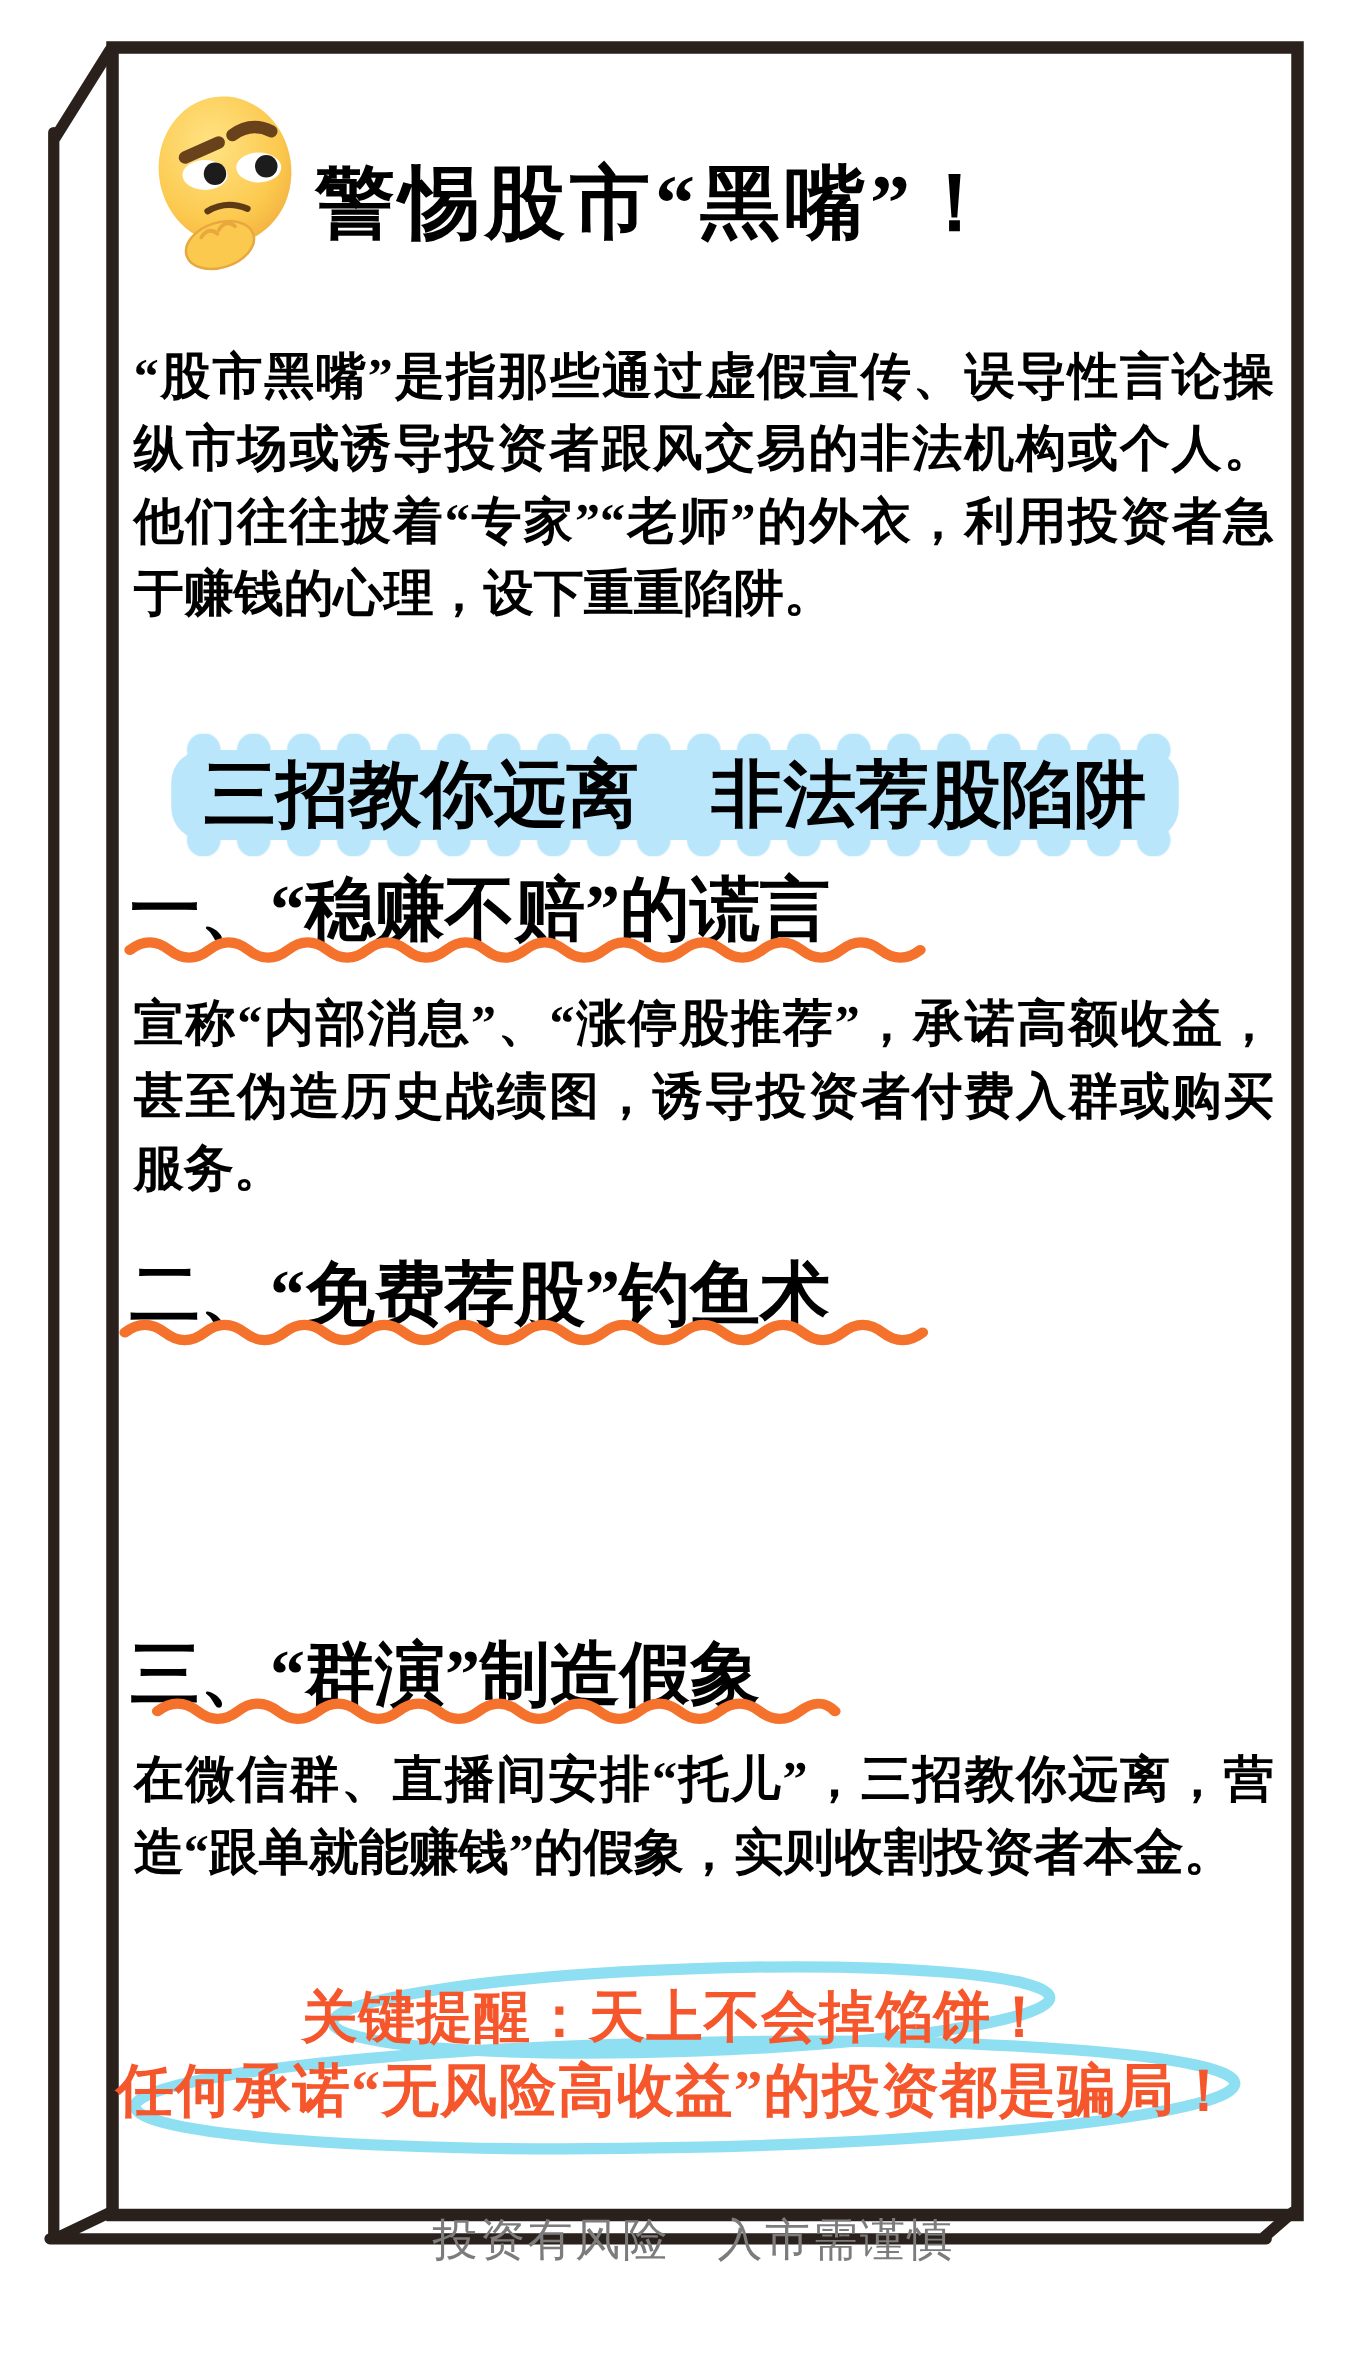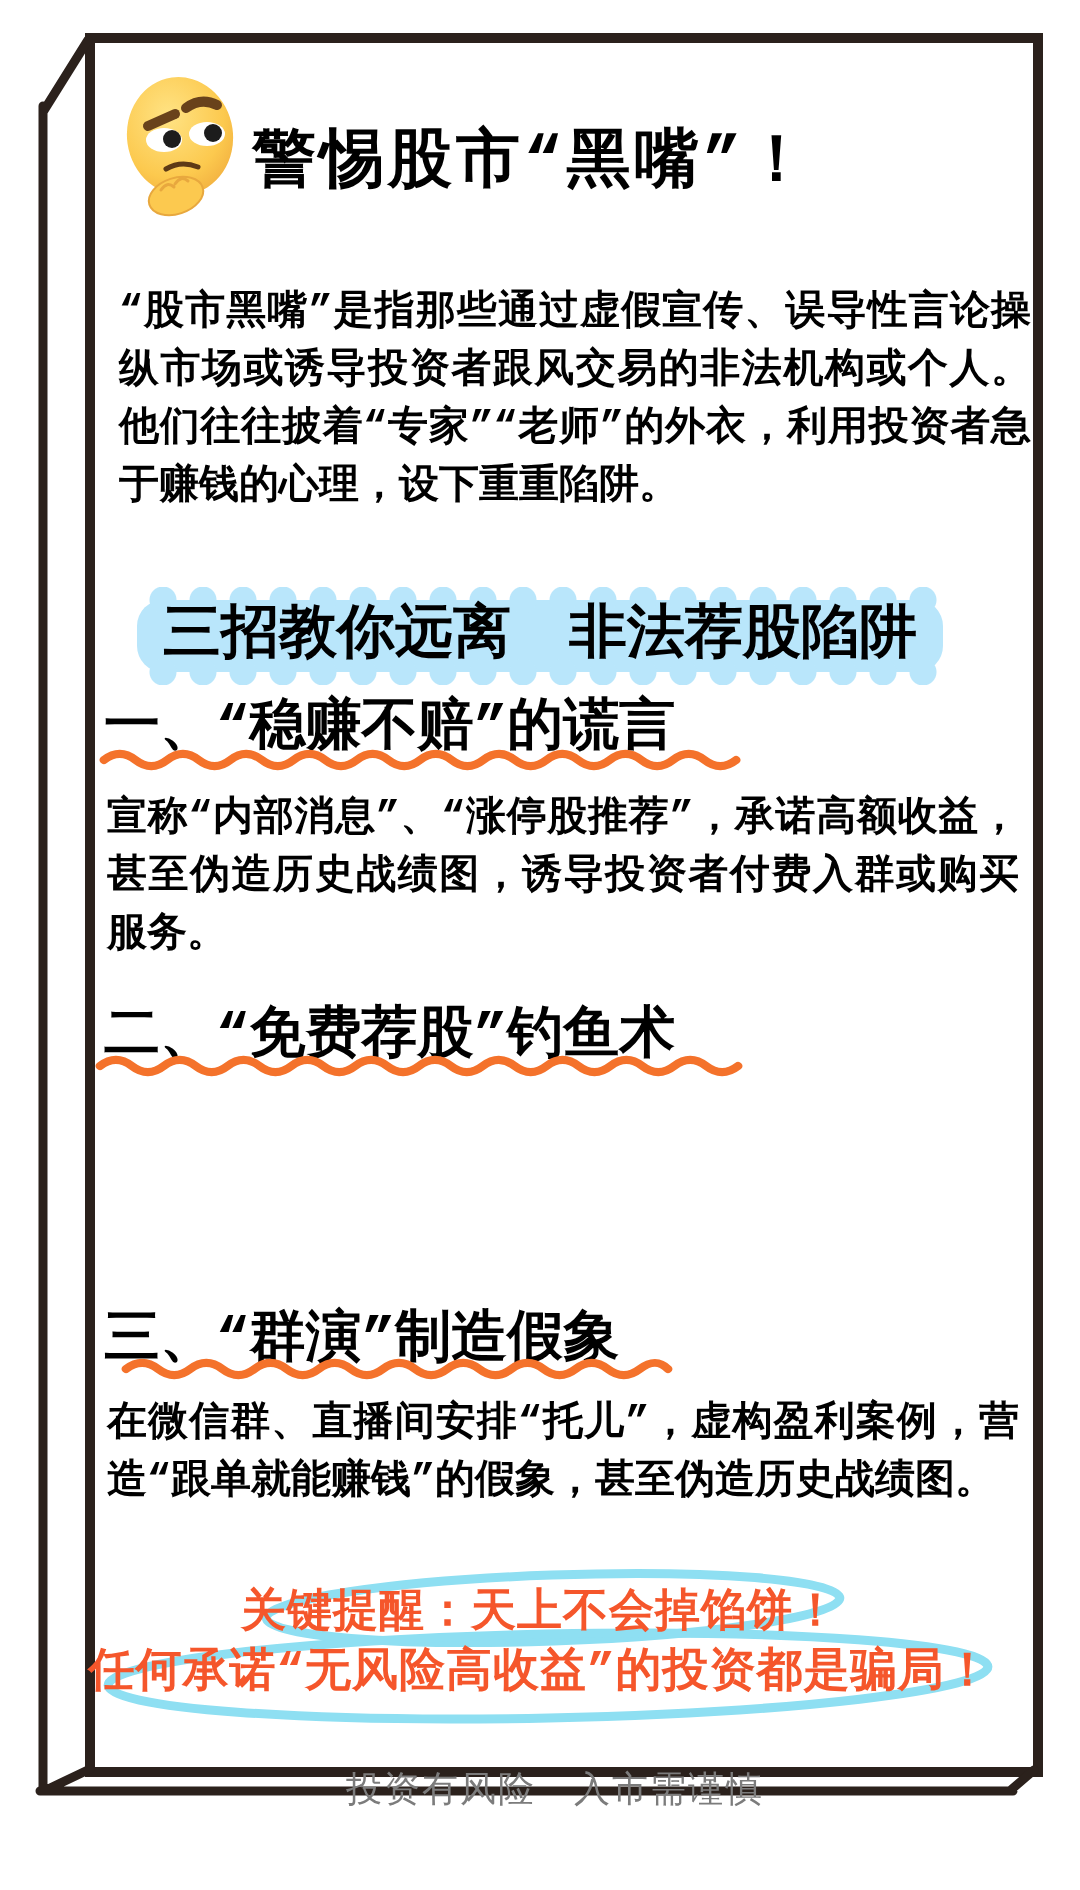--- a/index.html
+++ b/index.html
@@ -1,27 +1,27 @@
 <!DOCTYPE html>
 <html style="--frame-dark: #2b211c; --highlight-blue: #b9e6fb; --ellipse-cyan: #8edff2; --wave-orange: #f4722b; --warning-orange: #f5562b; --footer-gray: #7c7c7c; --text-black: #000000;"><head>
 <meta charset="utf-8">
 <style>
   html,body{margin:0;padding:0;background:#ffffff;}
   .page{
     position:relative;width:1080px;height:1890px;background:#ffffff;overflow:hidden;
-    font-family:Liberation Mono, monospace;color:var(--text-black,#000);border-radius:20px;
+    font-family:Liberation Serif, serif;color:var(--text-black,#000);border-radius:20px;
   }
   .frame-svg{position:absolute;left:0;top:0;width:1080px;height:1890px;pointer-events:none;}
   .emoji{position:absolute;left:120px;top:70px;width:122px;height:148px;}
   .title{
     position:absolute;left:252px;top:128px;margin:0;
     font-size:64px;line-height:70px;font-weight:900;letter-spacing:4px;white-space:nowrap;
   }
   .intro{
-    position:absolute;left:107px;top:272px;width:912px;margin:12px;
+    position:absolute;left:107px;top:272px;width:912px;margin:0;
     font-size:40px;line-height:58px;font-weight:700;text-align:justify;
   }
   .cloud-wrap{position:absolute;left:0;top:600px;width:100%;text-align:center;}
   .cloud{
     position:relative;display:inline-block;background:var(--highlight-blue,#b9e6fb);
     padding:4px 26px;border-radius:26px;
     font-size:58px;line-height:64px;font-weight:900;white-space:nowrap;
   }
   .cloud::before,.cloud::after{
     content:"";position:absolute;left:6px;right:6px;height:26px;
@@ -106,21 +106,21 @@
 
   <h2 class="sec-h sec2-h">二、“免费荐股”钓鱼术</h2>
   <svg class="wave wave2" viewBox="0 0 660 32" preserveAspectRatio="none" xmlns="http://www.w3.org/2000/svg">
     <path d="M8 16 Q24 2 40 16 T72 16 T104 16 T136 16 T168 16 T200 16 T232 16 T264 16 T296 16 T328 16 T360 16 T392 16 T424 16 T456 16 T488 16 T520 16 T552 16 T584 16 T616 16 T648 16" fill="none" stroke="var(--wave-orange,#f4722b)" stroke-width="9" stroke-linecap="round"></path>
   </svg>
 
   <h2 class="sec-h sec3-h">三、“群演”制造假象</h2>
   <svg class="wave wave3" viewBox="0 0 560 32" preserveAspectRatio="none" xmlns="http://www.w3.org/2000/svg">
     <path d="M8 16 Q24 2 40 16 T72 16 T104 16 T136 16 T168 16 T200 16 T232 16 T264 16 T296 16 T328 16 T360 16 T392 16 T424 16 T456 16 T488 16 T520 16 T548 16" fill="none" stroke="var(--wave-orange,#f4722b)" stroke-width="9" stroke-linecap="round"></path>
   </svg>
-  <p class="sec-b sec3-b">在微信群、直播间安排“托儿”，虚构盈利案例，营造“跟单就能赚钱”的假象，甚至伪造历史战绩图。</p>
+  <p class="sec-b sec3-b">在微信群、直播间安排“托儿”，三招教你远离，营造“跟单就能赚钱”的假象，实则收割投资者本金。</p>
 
   <svg class="warning-layer" viewBox="0 0 1080 1890" xmlns="http://www.w3.org/2000/svg">
     <ellipse cx="553" cy="1608" rx="287" ry="33" fill="none" stroke="var(--ellipse-cyan,#8edff2)" stroke-width="9" transform="rotate(-2 553 1608)"></ellipse>
     <ellipse cx="548" cy="1676" rx="440" ry="42" fill="none" stroke="var(--ellipse-cyan,#8edff2)" stroke-width="9" transform="rotate(-1.2 548 1676)"></ellipse>
   </svg>
   <p class="warn warn2">任何承诺“无风险高收益”的投资都是骗局！</p>
   <p class="warn warn1">关键提醒：天上不会掉馅饼！</p>
 
   <p class="footer">投资有风险　入市需谨慎</p>
 

